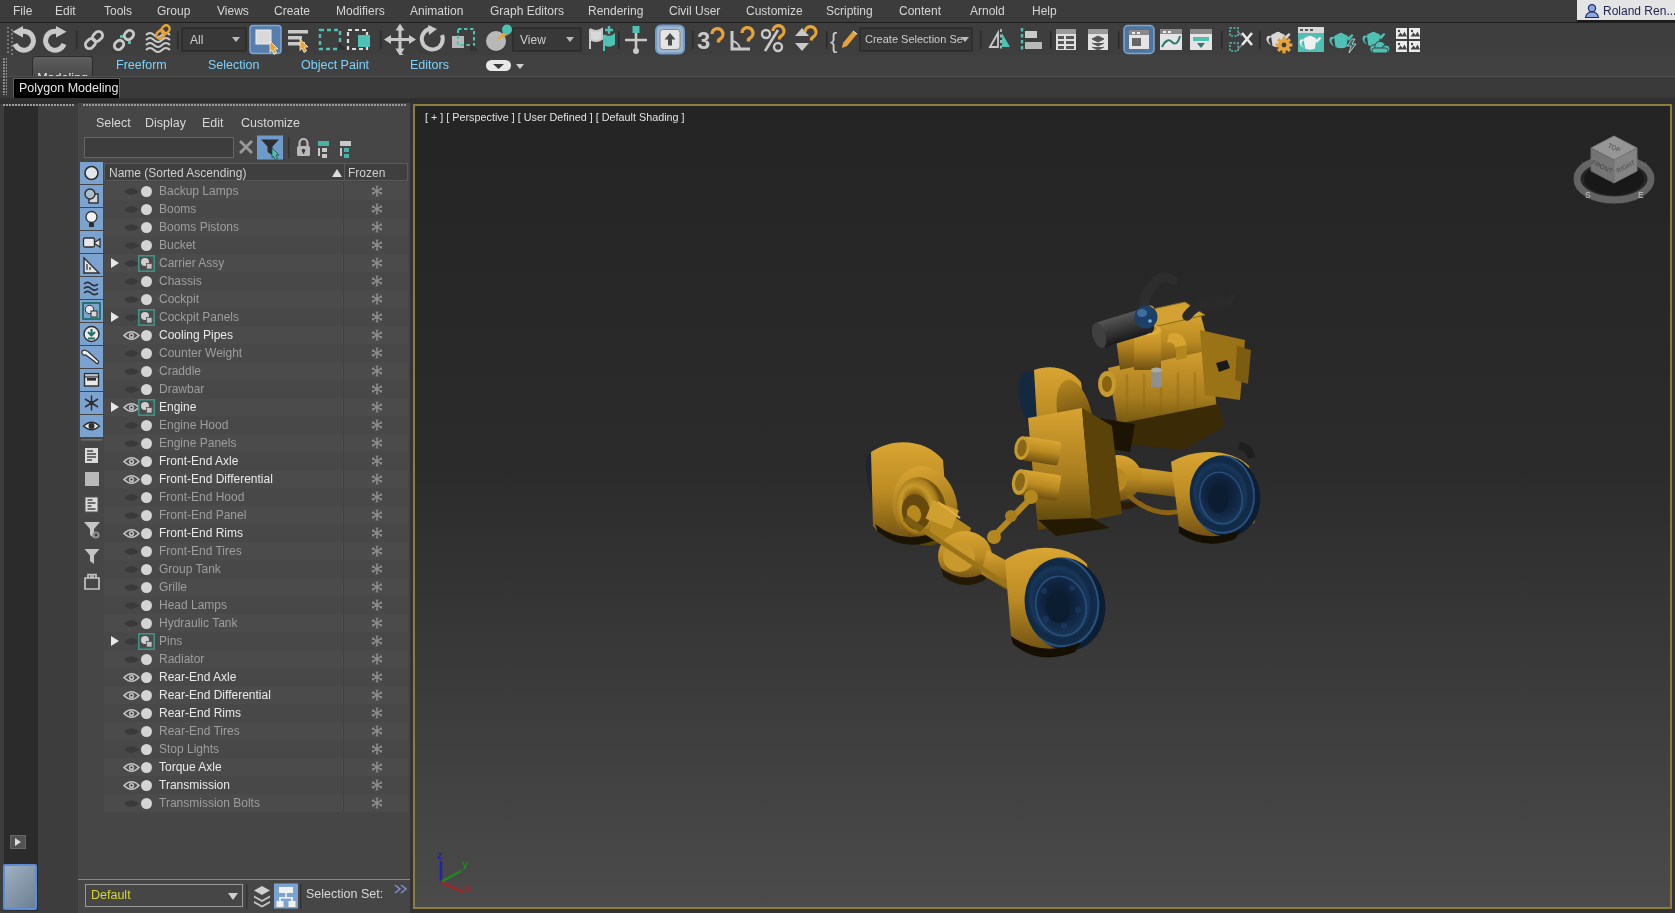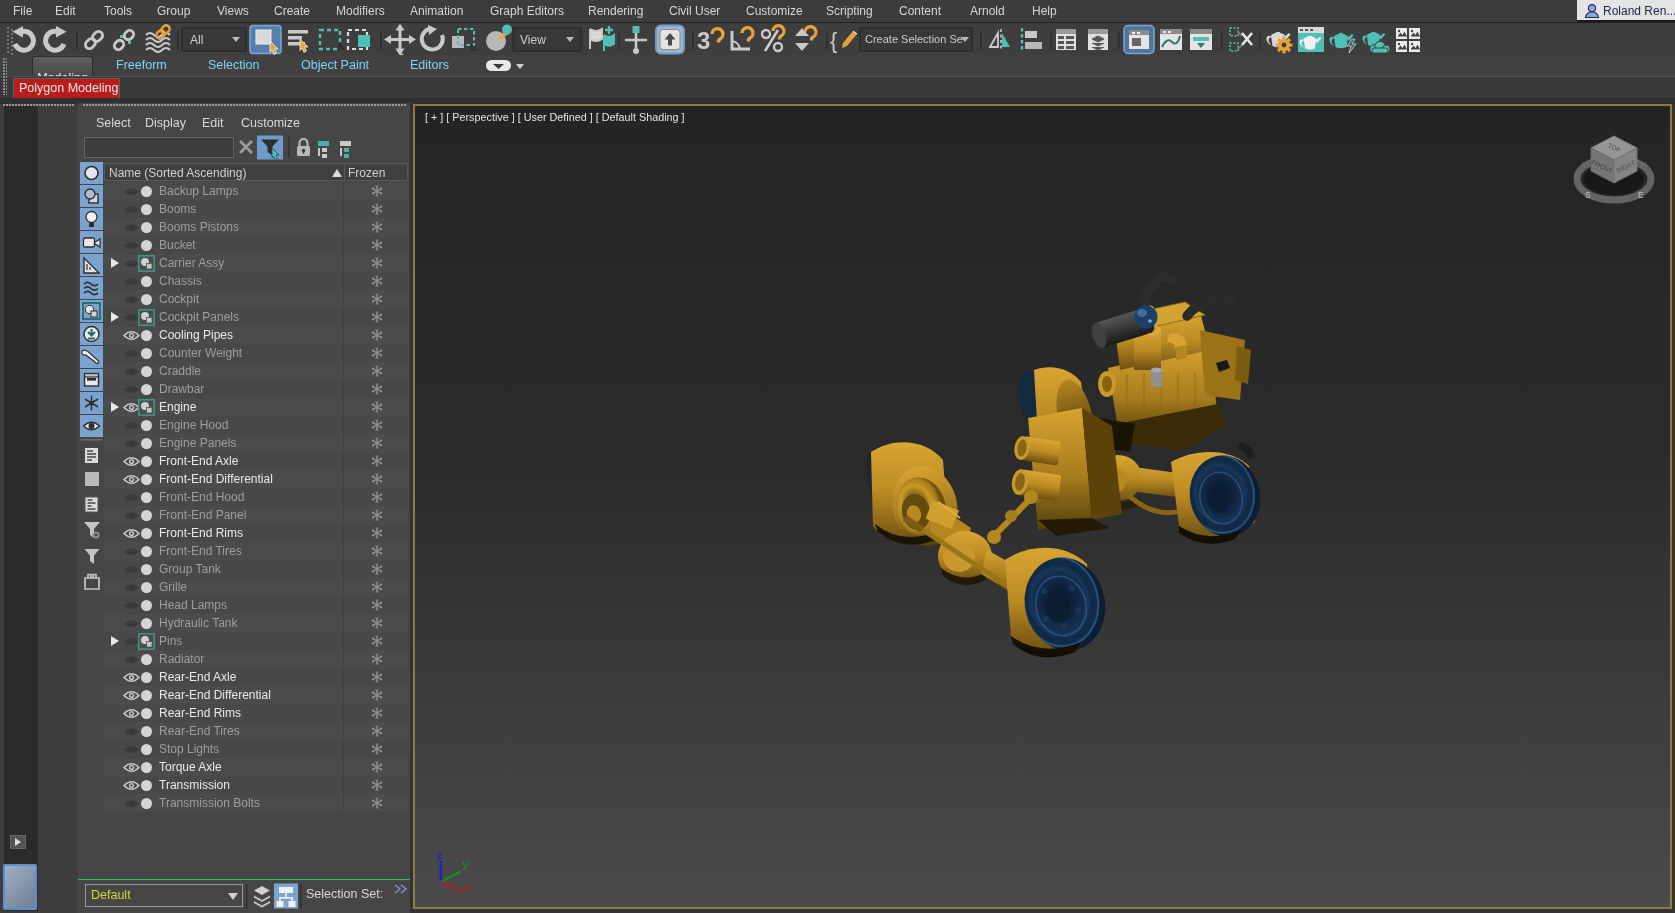--- a/index.html
+++ b/index.html
@@ -14,21 +14,21 @@
 #userbox .uname { position:absolute; left:26px; top:4px; font-size:12px; color:#22264f; white-space:nowrap; }
 
 
 #toolbar { left:0; top:22px; width:1675px; height:33px; background:#3e3e3e; border-top:1px solid #1f1f1f; }
 
 
 #ribbontabs { left:0; top:55px; width:1675px; height:21px; background:#414141; }
 .rtab { position:absolute; top:3px; font-size:12.5px; color:#7dd3fc; }
 #tab-modeling { left:32px; top:1px; width:61px; height:20px; background:linear-gradient(#5e5e5e,#4a4a4a); border:1px solid #2b2b2b; border-bottom:none; border-radius:3px 3px 0 0; color:#efefef; text-align:center; padding-top:14px; font-size:12.5px; position:absolute; }
 #polyrow { left:0; top:76px; width:1675px; height:22px; background:#3a3a3a; border-top:1px solid #4e4e4e;}
-#polytab { position:absolute; left:13px; top:1px; width:107px; white-space:nowrap; height:20px; background:#b91c1c; border:1px solid #606060; border-bottom:none; color:#e8e8e8; font-size:12.5px; padding:2px 0 0 5px; }
+#polytab { position:absolute; left:13px; top:1px; width:107px; white-space:nowrap; height:20px; background:#000000; border:1px solid #606060; border-bottom:none; color:#e8e8e8; font-size:12.5px; padding:2px 0 0 5px; }
 #ribbonbottom { left:0; top:98px; width:1675px; height:6px; background:#303030; }
 
 
 #leftdock { left:0; top:104px; width:78px; height:809px; background:#3d3d3d; }
 #lefttabs { position:absolute; left:4px; top:2px; width:34px; height:805px; background:#2b2b2b; }
 #expandbtn { position:absolute; left:10px; top:731px; width:16px; height:14px; background:#525252; border:1px solid #666; }
 #expandbtn:before { content:""; position:absolute; left:4px; top:2px; border-left:6px solid #dcdcdc; border-top:4px solid transparent; border-bottom:4px solid transparent; }
 #layoutthumb { position:absolute; left:3px; top:760px; width:34px; height:46px; border:2px solid #5b8dd8; background:linear-gradient(135deg,#9fb0c2,#6d7f92); border-radius:2px; }
 
 

